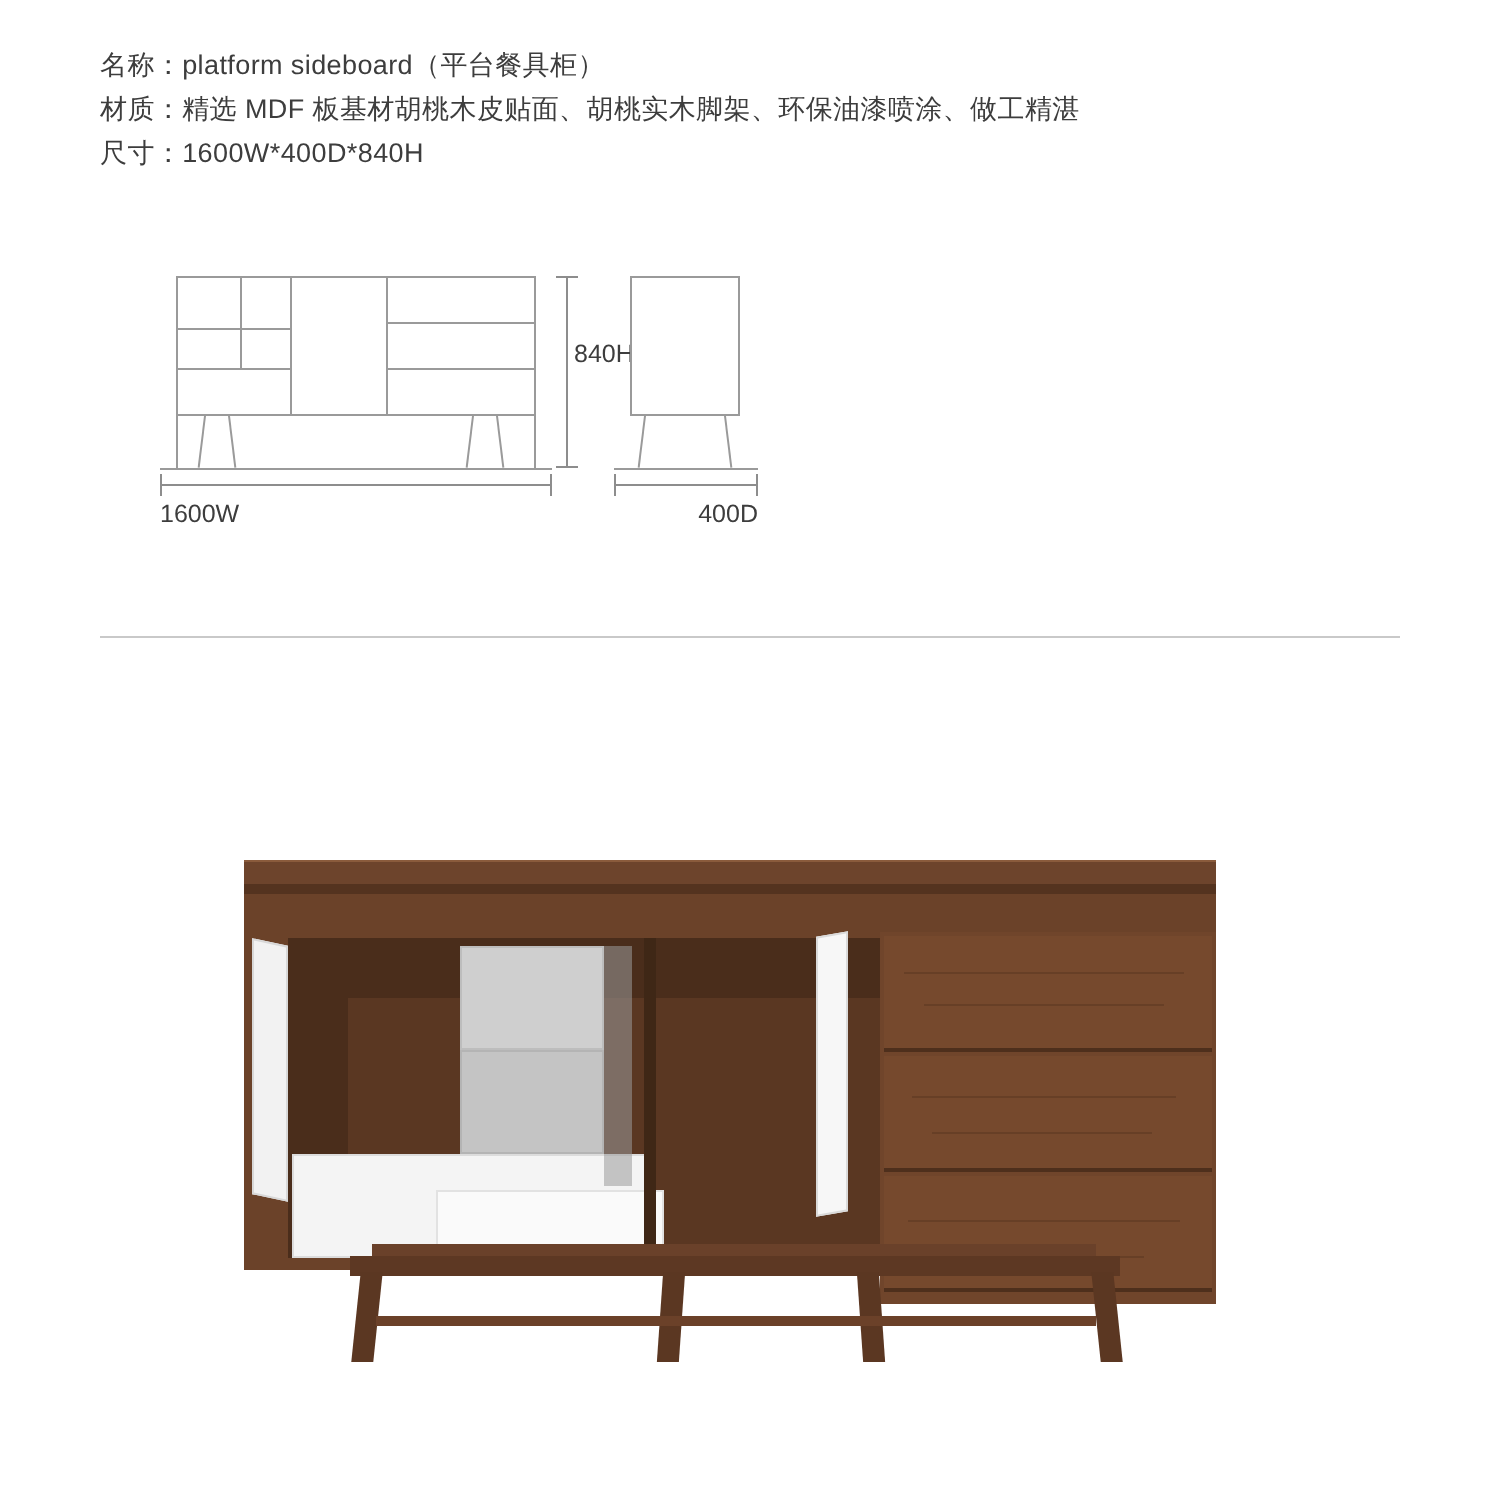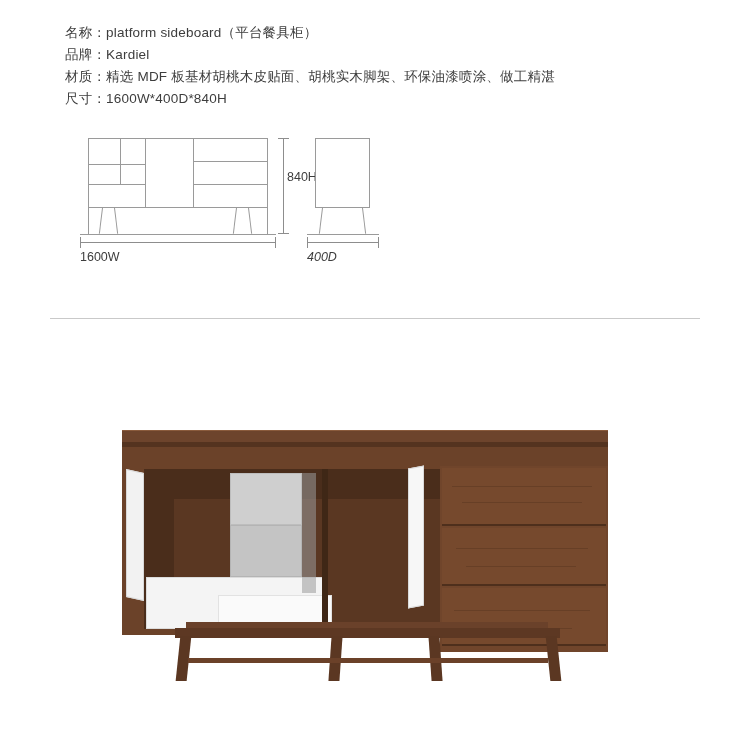--- a/index.html
+++ b/index.html
@@ -15,21 +15,20 @@
     color: #333333;
     overflow: hidden;
   }
 
   
   .specs {
     position: absolute;
     left: 50px;
     top: 22px;
     width: 660px;
-    margin-left: 15px;
   }
   .spec-line {
     font-size: 13.5px;
     line-height: 22px;
     color: #3d3d3d;
     white-space: nowrap;
     letter-spacing: 0.2px;
   }
 
   
@@ -192,24 +191,23 @@
     height: 11px;
     background: #8d8d8d;
   }
   .dim-side-cap-l { left: 227px; }
   .dim-side-cap-r { left: 298px; }
   .dim-side-label {
     position: absolute;
     top: 112px;
     left: 227px;
     width: 72px;
-    text-align: left;
+    text-align: right;
     font-size: 12.5px;
     color: #3d3d3d;
-    font-style: italic;
   }
 
   
   .dim-h-line {
     position: absolute;
     left: 203px;
     top: 0;
     width: 1px;
     height: 96px;
     background: #8d8d8d;
@@ -416,21 +414,20 @@
     left: 188px; top: 298px;
     width: 360px; height: 5px;
     background: #6b4129;
   }
 </style>
 </head>
 <body>
 
 <div class="specs">
   <div class="spec-line">名称：platform sideboard（平台餐具柜）</div>
-  <div class="spec-line">品牌：Kardiel</div>
   <div class="spec-line">材质：精选 MDF 板基材胡桃木皮贴面、胡桃实木脚架、环保油漆喷涂、做工精湛</div>
   <div class="spec-line">尺寸：1600W*400D*840H</div>
 </div>
 
 <div class="drawing">
 
   <div class="front-view">
     <div class="fv-left-cell">
       <div class="fv-left-top"></div>
       <div class="fv-left-mid"></div>

